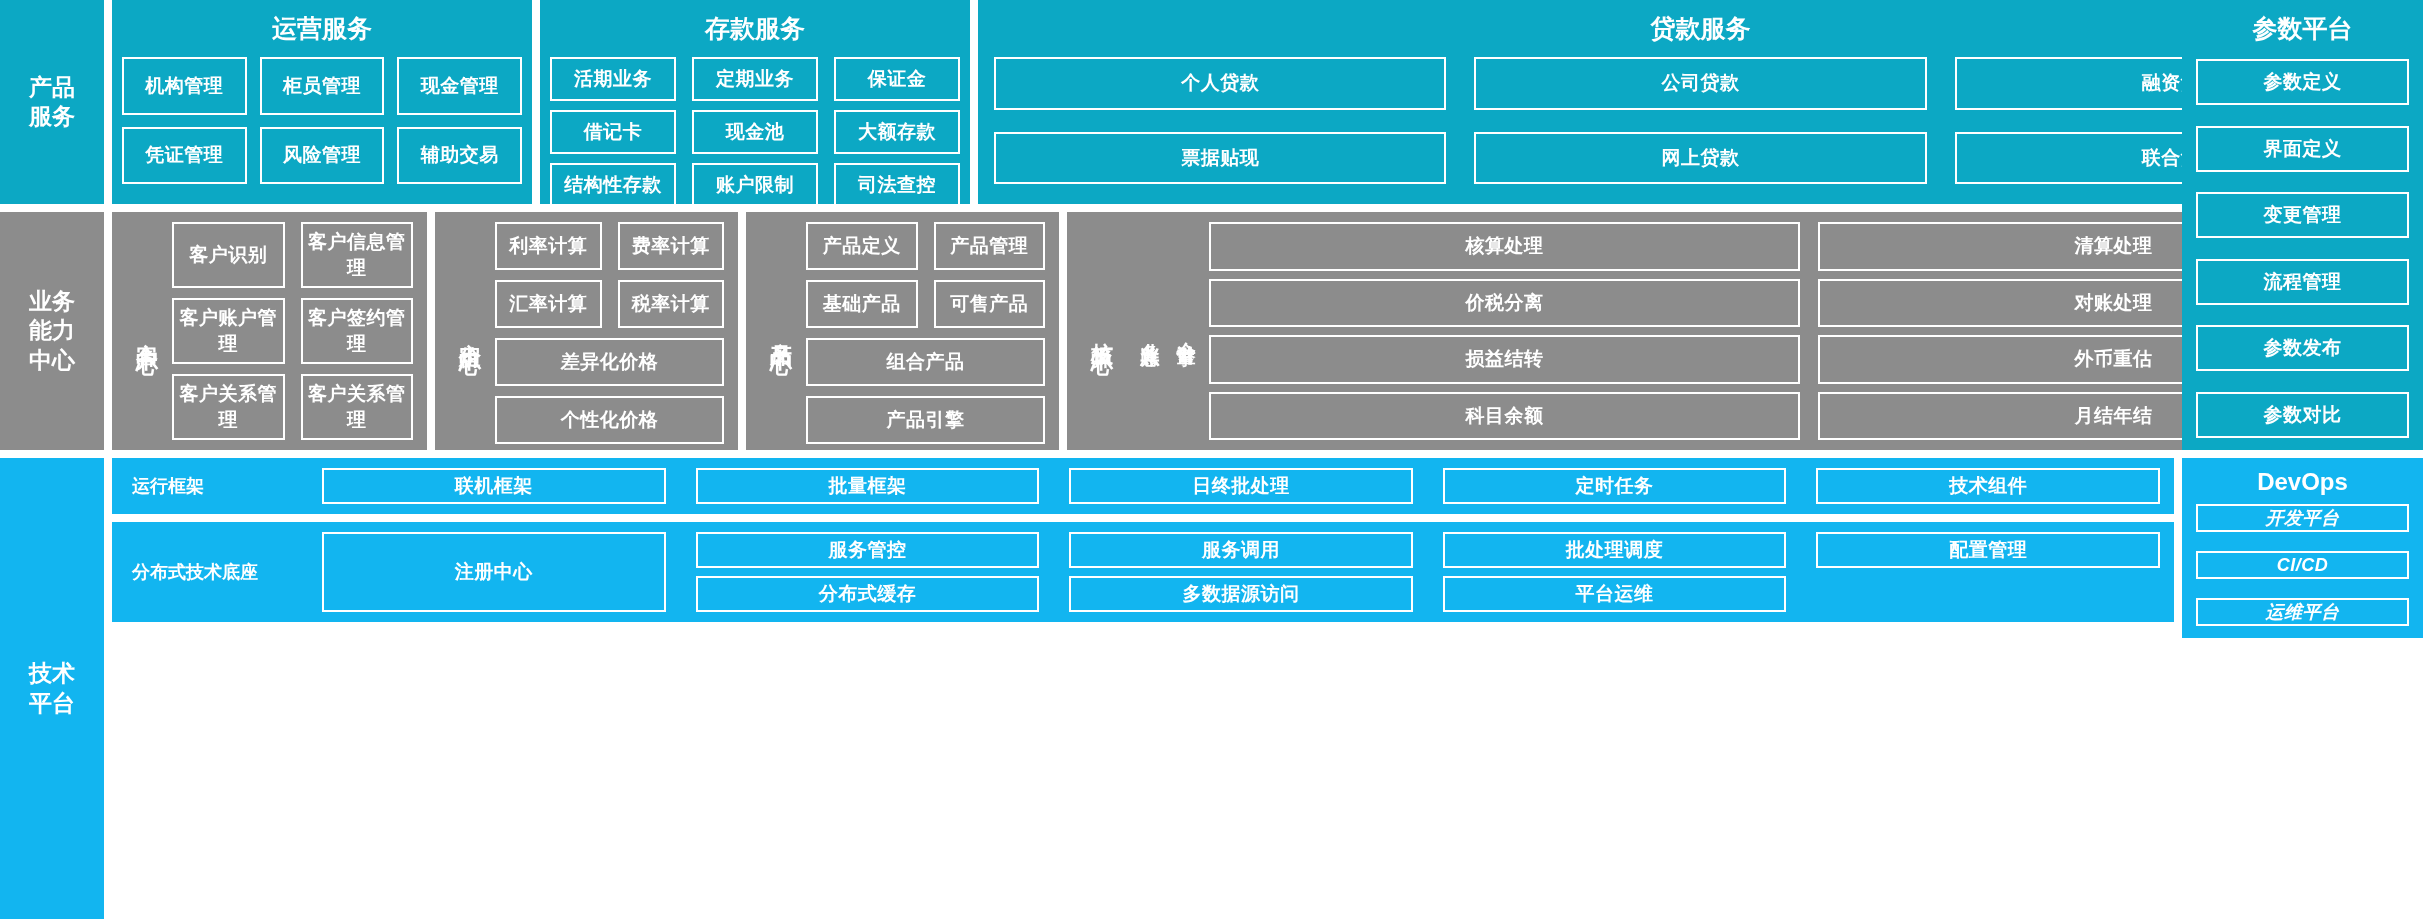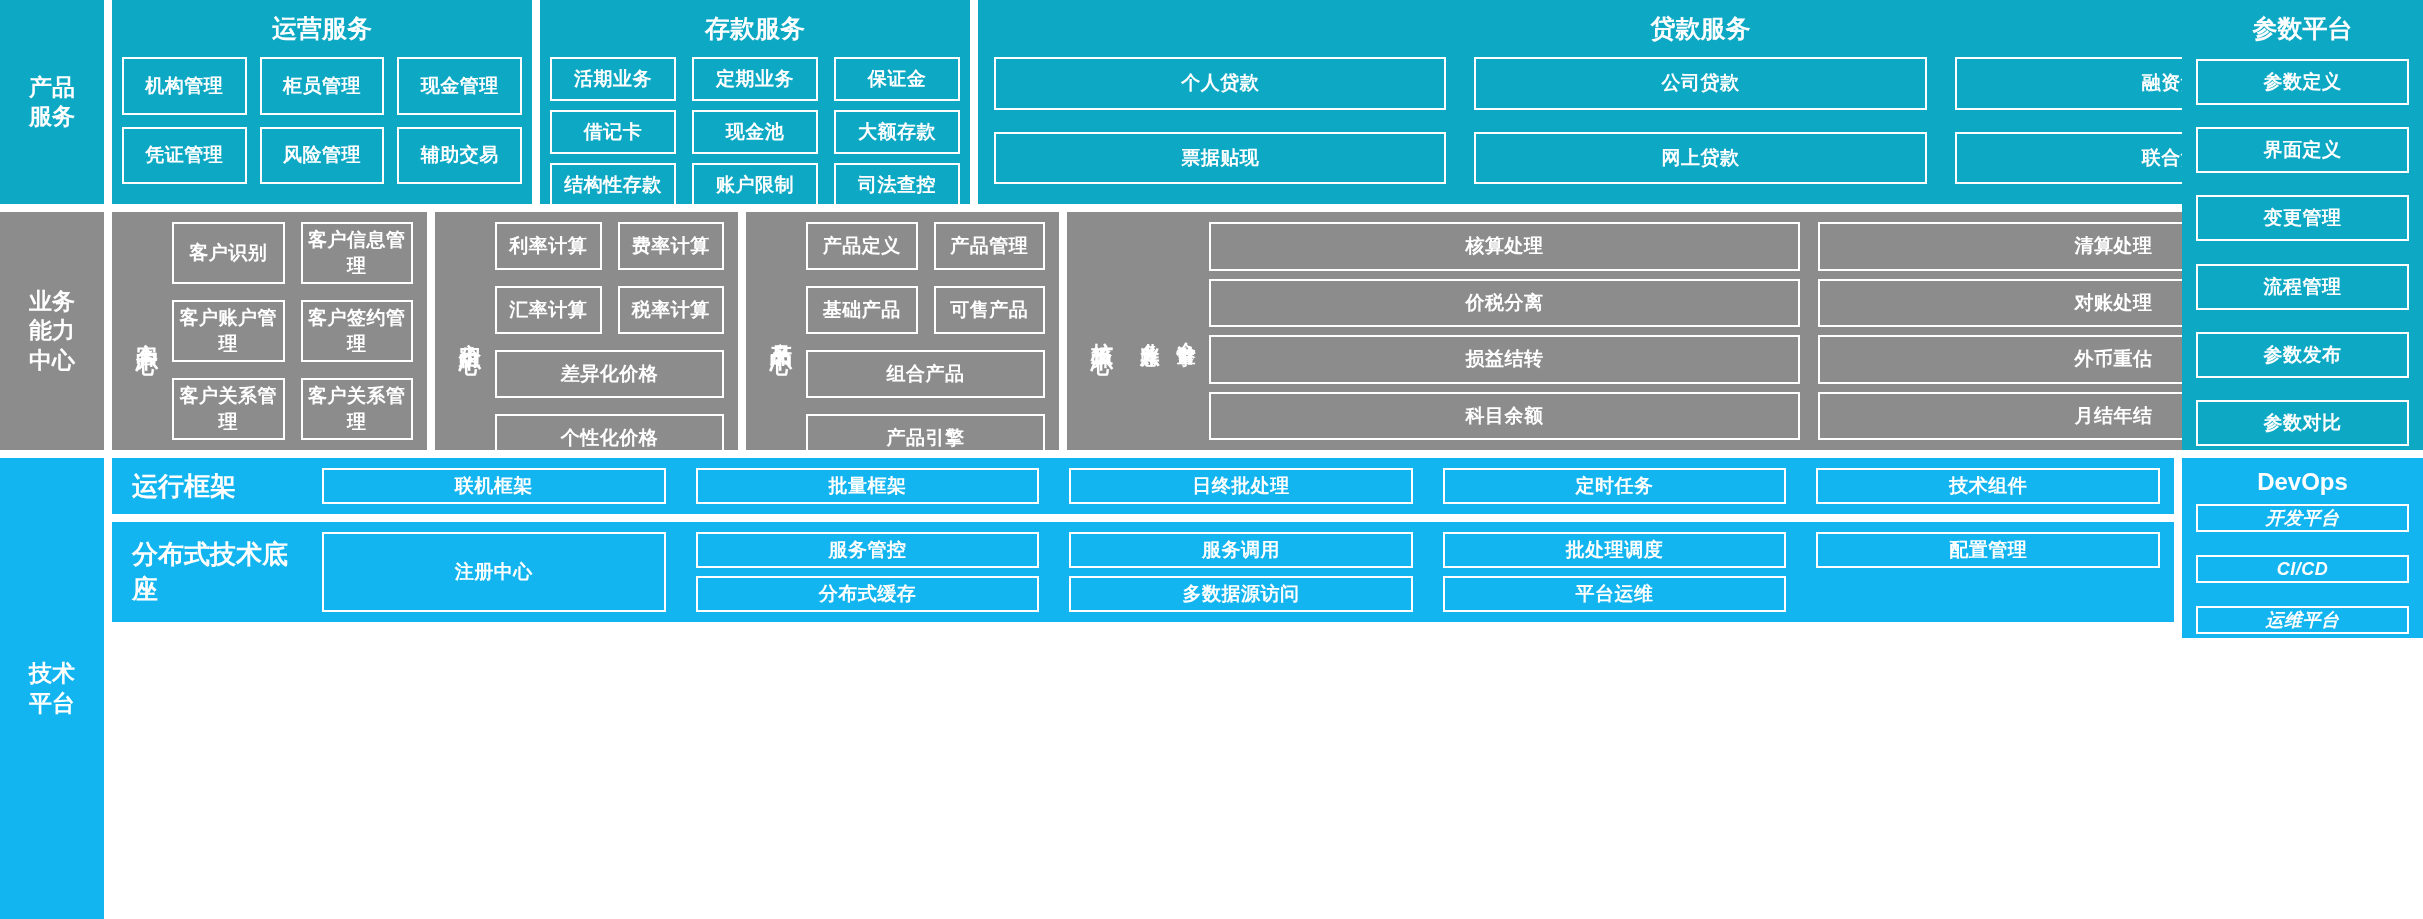--- a/index.html
+++ b/index.html
@@ -65,49 +65,49 @@
     flex:0 0 auto;
     writing-mode:vertical-rl;
     text-orientation:upright;
     font-size:22px;font-weight:bold;
     letter-spacing:3px;
     display:flex;align-items:center;justify-content:center;
     padding:0 10px;
     white-space:nowrap;
   }
   .vlabel.two{flex-direction:column;justify-content:space-around;gap:10px;}
-  .cgrid{flex:1;display:grid;gap:16px 16px;}
+  .cgrid{flex:1;display:grid;gap:10px 16px;}
   .cgrid.c2x3{grid-template-columns:1fr 1fr;grid-template-rows:repeat(3,1fr);}
   .cgrid .chip{min-height:48px;}
   .span2{grid-column:1 / span 2;}
 
   
   .row3{position:absolute;left:0;top:458px;width:2423px;height:461px;}
   .tech-col{flex:1;display:flex;flex-direction:column;gap:8px;}
   .tech-strip{
     display:flex;align-items:center;
     box-sizing:border-box;
     padding:10px 14px;
     gap:22px;
   }
   .tech-strip .striplabel{
-    flex:0 0 168px;font-size:26px;font-weight:bold;
+    flex:0 0 168px;font-size:18px;font-weight:bold;
     padding-left:6px;
   }
   .tech-cells{flex:1;display:grid;grid-template-columns:repeat(5,1fr);gap:8px 22px;}
   .tech-cells .chip{min-height:36px;}
   .cell-tall{grid-row:1 / span 2;}
 
   
   .sidepanel{
     position:absolute;
     box-sizing:border-box;
     display:flex;flex-direction:column;
     align-items:center;
-    padding:8px 14px 4px 14px;
+    padding:8px 14px 12px 14px;
   }
   .side-title{font-size:25px;font-weight:bold;margin:4px 0 14px 0;text-align:center;}
   .side-list{width:100%;flex:1;display:flex;flex-direction:column;justify-content:space-between;gap:10px;}
   .side-list .chip{min-height:46px;width:100%;}
 
   #param-platform{left:2182px;top:0;width:241px;height:450px;}
   #devops-platform{left:2182px;top:458px;width:241px;height:180px;}
   #devops-platform .side-title{margin:2px 0 8px 0;font-size:24px;}
   #devops-platform .side-list{gap:6px;font-style:italic;}
   #devops-platform .side-list .chip{min-height:28px;font-size:18px;}

